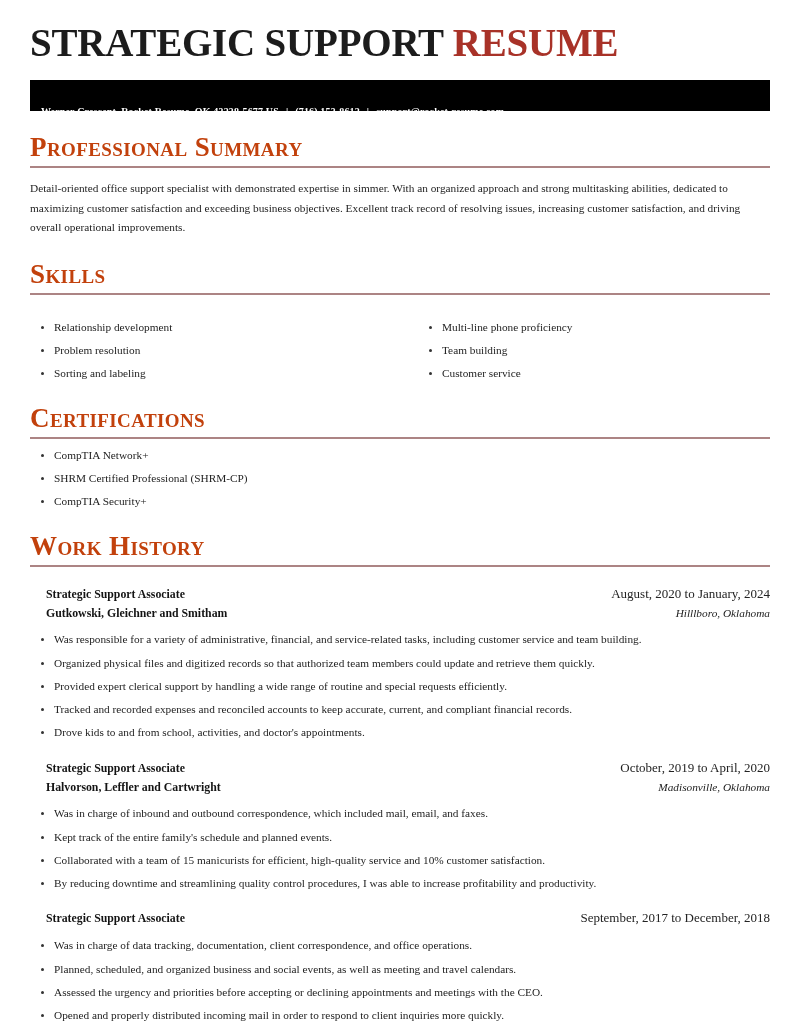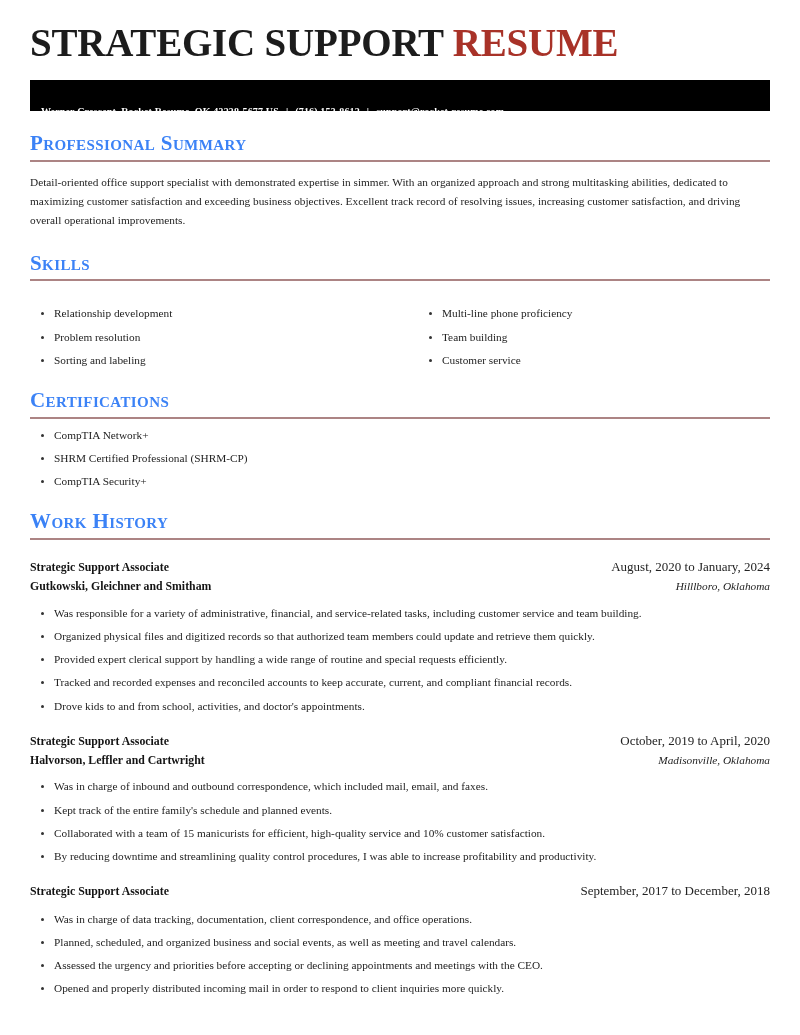--- a/index.html
+++ b/index.html
@@ -58,26 +58,26 @@
     padding: 0 7px;
     font-weight: 700;
   }
 
   
   .section {
     margin-top: 21px;
   }
   .section-heading {
     margin: 0;
-    font-size: 21px;
+    font-size: 27px;
     font-weight: 700;
     font-variant: small-caps;
     letter-spacing: 0.4px;
     line-height: 1.12;
-    color: #3b82f6;
+    color: #c2410c;
   }
   .section-rule {
     margin-top: 4px;
     height: 2px;
     background: #ac8484;
     width: 100%;
   }
 
   
   .summary-text {
@@ -128,20 +128,21 @@
   
   .job {
     margin-top: 17px;
   }
   .job:first-of-type { margin-top: 13px; }
   .job-row {
     display: flex;
     justify-content: space-between;
     align-items: baseline;
     line-height: 1.55;
+    margin-left: 16px;
   }
   .job-title {
     font-size: 11.8px;
     font-weight: 700;
     color: #141414;
   }
   .job-dates {
     font-size: 13px;
     color: #232323;
     text-align: right;

